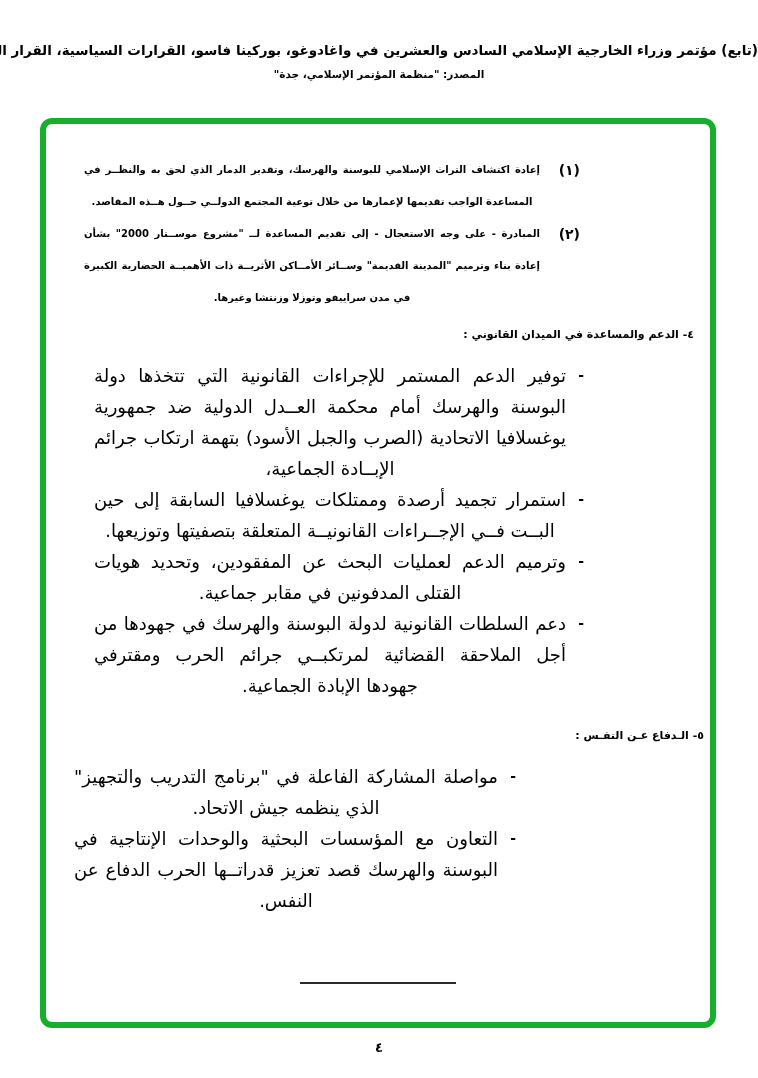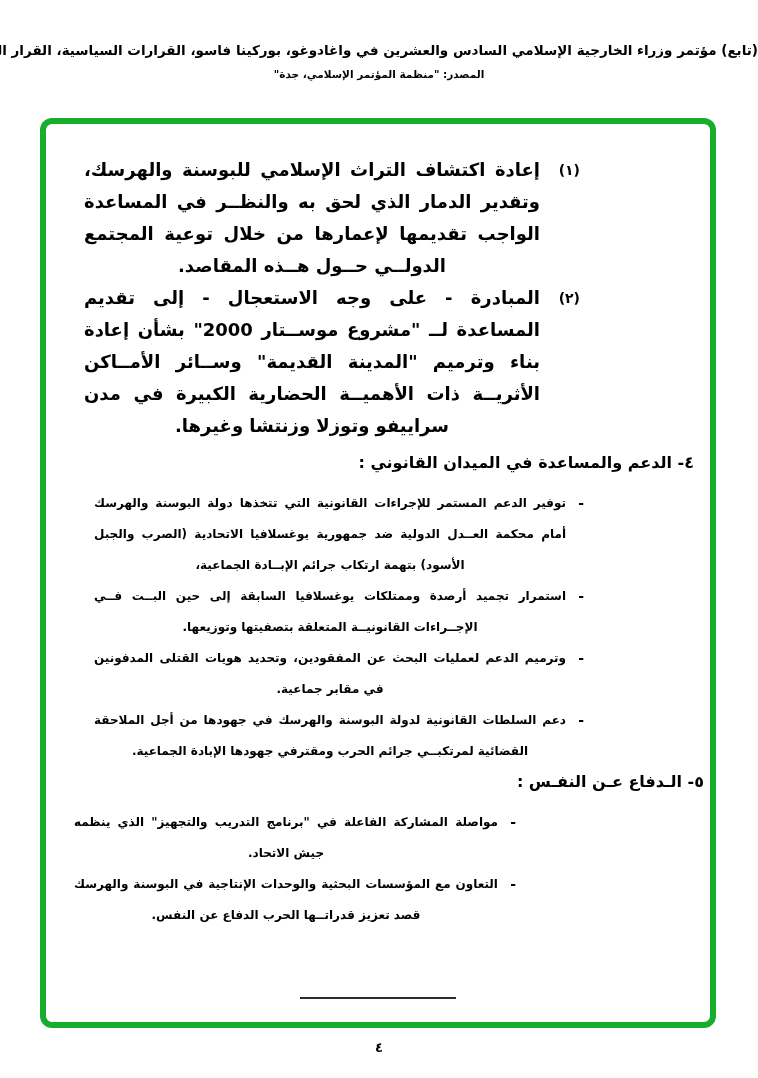--- a/index.html
+++ b/index.html
@@ -56,36 +56,36 @@
   .num-marker {
     flex: 0 0 40px;
     font-size: 14px;
     font-weight: 700;
     line-height: 32px;
     white-space: nowrap;
   }
   .num-text {
     flex: 1;
     margin: 0;
-    font-size: 18px;
+    font-size: 10px;
     font-weight: 700;
     line-height: 32px;
     text-align: justify;
     text-align-last: center;
   }
   .sec-heading {
     margin: 6px 0 10px;
     padding-right: 16px;
-    font-size: 16px;
+    font-size: 11px;
     font-weight: 700;
     line-height: 30px;
   }
   .sec-heading.h5 {
     padding-right: 6px;
-    margin-top: 0;
+    margin-top: 20px;
   }
   .bullets {
     padding-left: 48px;
   }
   .bullets.sec4 {
     padding-right: 126px;
   }
   .bullets.sec5 {
     padding-right: 194px;
     padding-left: 28px;
@@ -96,22 +96,22 @@
   }
   .dash {
     flex: 0 0 18px;
     font-size: 14px;
     font-weight: 700;
     line-height: 31px;
   }
   .bullet-text {
     flex: 1;
     margin: 0;
-    font-size: 12px;
-    font-weight: 700;
+    font-size: 18px;
+    font-weight: 400;
     line-height: 31px;
     text-align: justify;
     text-align-last: center;
   }
   .rule {
     width: 156px;
     margin: 66px auto 0;
     border-top: 2px solid #2a2a2a;
   }
   .page-number {

